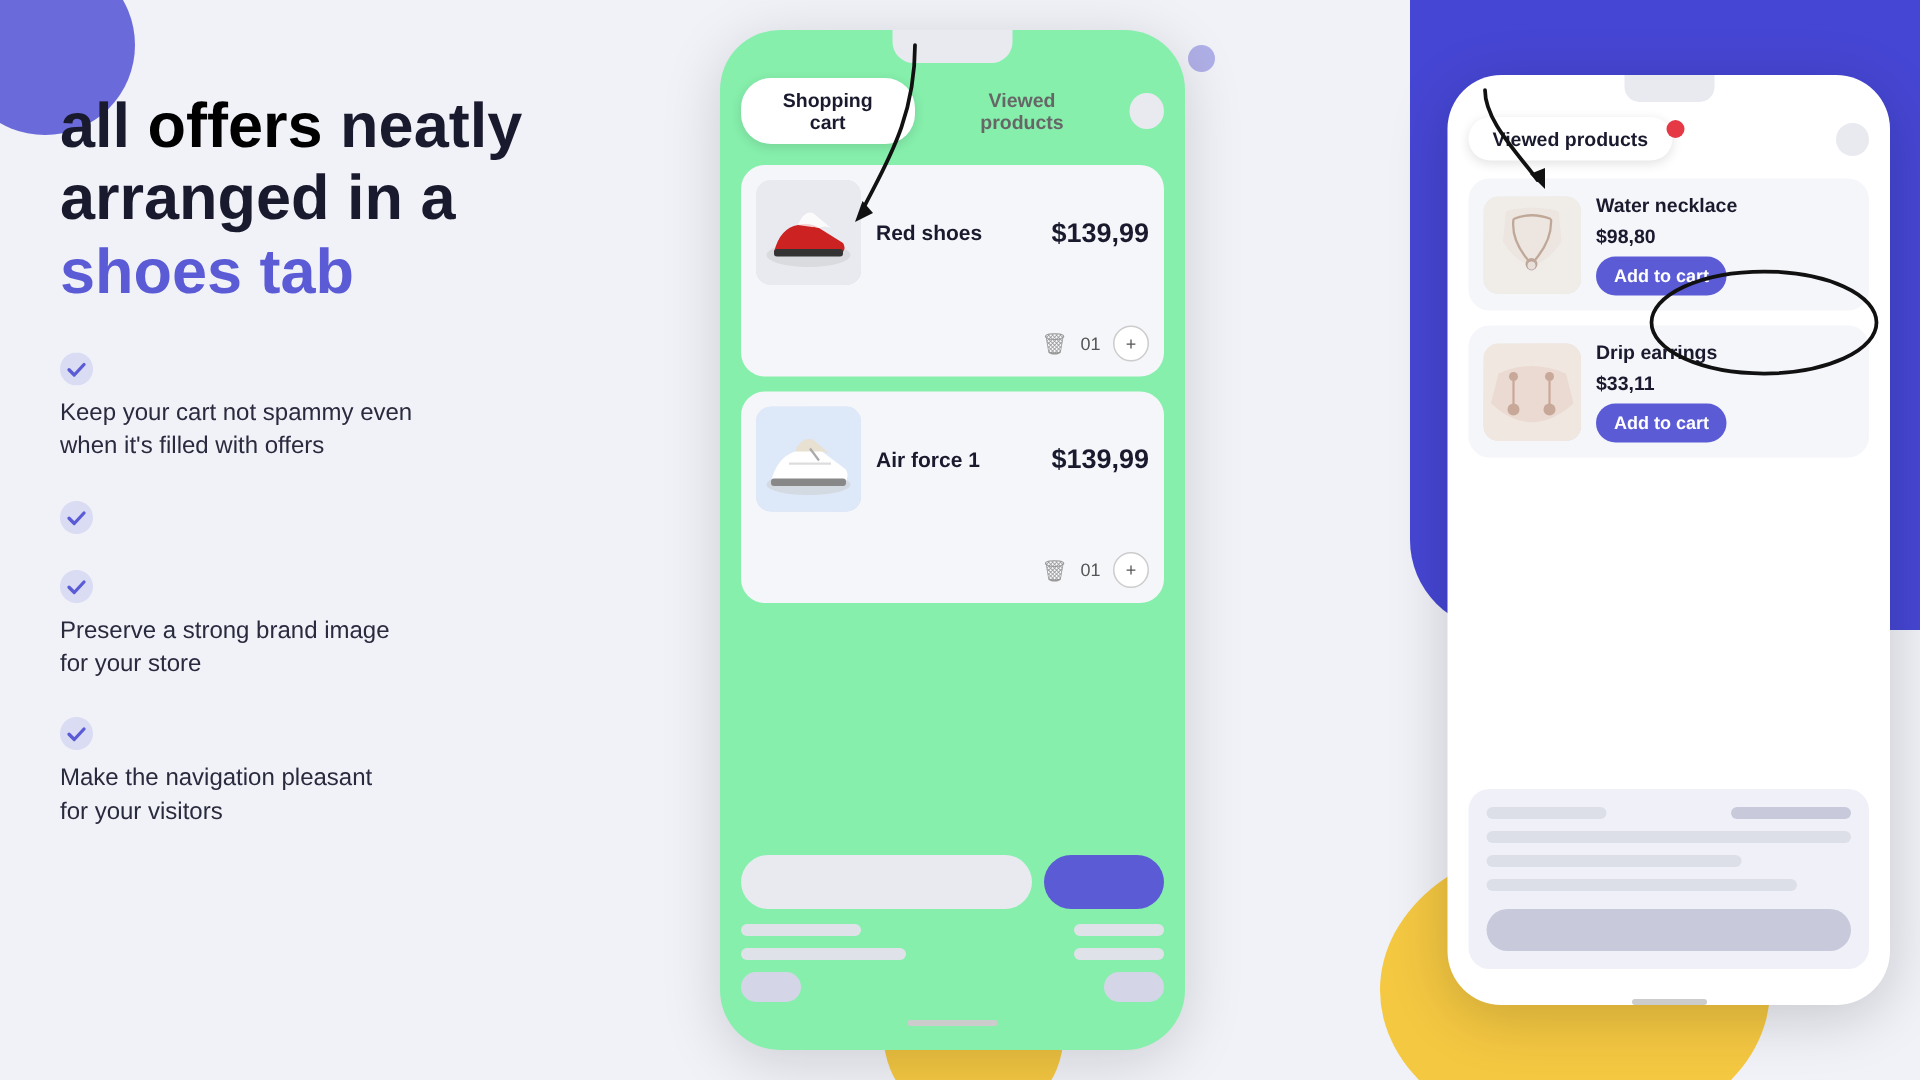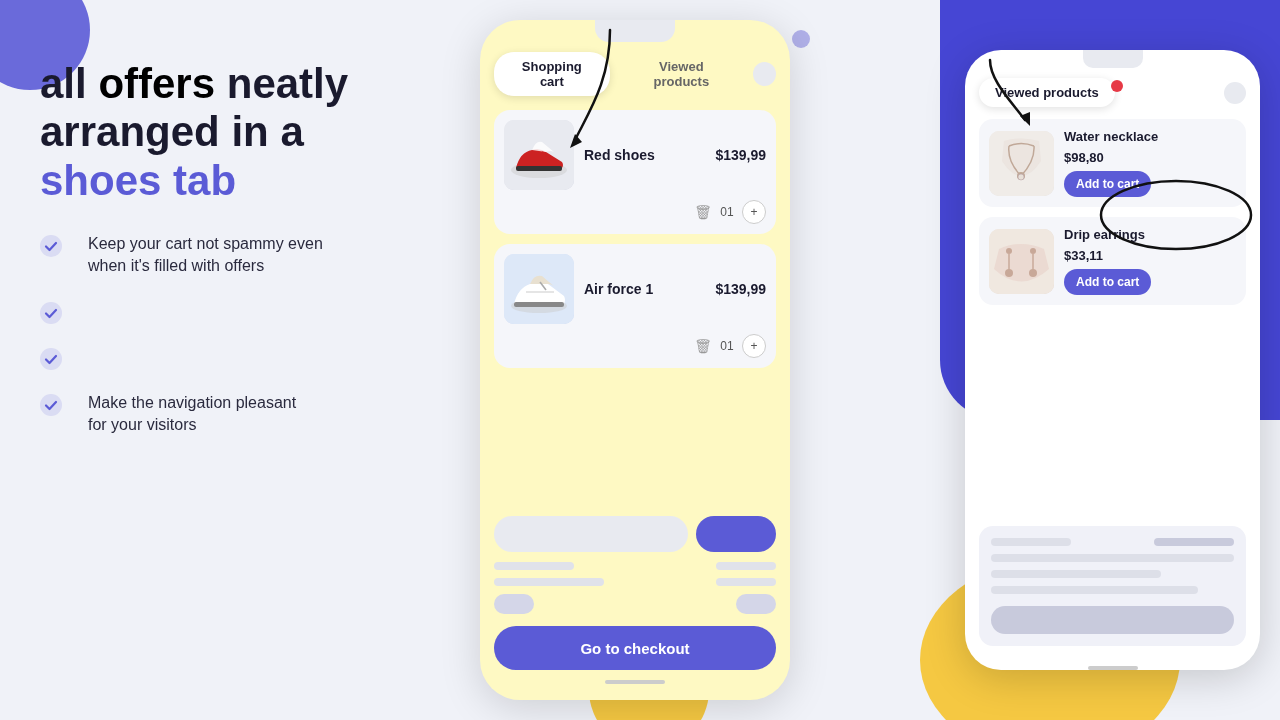--- a/index.html
+++ b/index.html
@@ -108,21 +108,22 @@
     }
     .feature-list {
       list-style: none;
       display: flex;
       flex-direction: column;
       gap: 22px;
     }
     .feature-item {
       display: flex;
       align-items: flex-start;
-      gap: 26px;
+      gap: 8px;
+      flex-direction: column;
     }
     .check-icon {
       width: 22px;
       height: 22px;
       flex-shrink: 0;
       margin-top: 2px;
     }
     .feature-text {
       font-size: 16px;
       color: #2a2a3e;
@@ -151,21 +152,21 @@
       z-index: 10;
     }
 
     
     .phone1 {
       position: absolute;
       left: 50px;
       top: 20px;
       width: 310px;
       height: 680px;
-      background: #fef9c3;
+      background: #86efac;
       border-radius: 40px;
       box-shadow: 0 8px 40px rgba(0,0,0,0.15);
       overflow: hidden;
       display: flex;
       flex-direction: column;
     }
     .phone-notch {
       width: 80px;
       height: 22px;
       background: #e8eaf0;
@@ -213,21 +214,21 @@
       flex-direction: column;
       gap: 10px;
     }
 
     
     .product-card {
       background: #f5f6fa;
       border-radius: 16px;
       padding: 10px;
       display: flex;
-      gap: 10px;
+      gap: 27px;
       flex-direction: column;
     }
     .product-card-top {
       display: flex;
       align-items: center;
       gap: 10px;
       width: 100%;
     }
     .product-img {
       width: 70px;
@@ -239,21 +240,21 @@
     }
     .product-info {
       flex: 1;
     }
     .product-name {
       font-size: 14px;
       font-weight: 600;
       color: #1a1a2e;
     }
     .product-price {
-      font-size: 14px;
+      font-size: 18px;
       font-weight: 600;
       color: #1a1a2e;
     }
     .product-card-bottom {
       display: flex;
       align-items: center;
       gap: 8px;
       width: 100%;
       justify-content: flex-end;
     }
@@ -539,20 +540,21 @@
       <svg class="check-icon" viewBox="0 0 22 22" fill="none">
         <circle cx="11" cy="11" r="11" fill="#5b5bd6" opacity="0.15"></circle>
         <path d="M6 11.5l3.5 3.5 6.5-7" stroke="#5b5bd6" stroke-width="2.2" stroke-linecap="round" stroke-linejoin="round"></path>
       </svg>
     </li>
     <li class="feature-item">
       <svg class="check-icon" viewBox="0 0 22 22" fill="none">
         <circle cx="11" cy="11" r="11" fill="#5b5bd6" opacity="0.15"></circle>
         <path d="M6 11.5l3.5 3.5 6.5-7" stroke="#5b5bd6" stroke-width="2.2" stroke-linecap="round" stroke-linejoin="round"></path>
       </svg>
+      <span class="feature-text">Preserve a strong brand image<br>for your store</span>
     </li>
     <li class="feature-item">
       <svg class="check-icon" viewBox="0 0 22 22" fill="none">
         <circle cx="11" cy="11" r="11" fill="#5b5bd6" opacity="0.15"></circle>
         <path d="M6 11.5l3.5 3.5 6.5-7" stroke="#5b5bd6" stroke-width="2.2" stroke-linecap="round" stroke-linejoin="round"></path>
       </svg>
       <span class="feature-text">Make the navigation pleasant<br>for your visitors</span>
     </li>
   </ul>
 </div>
@@ -642,21 +644,20 @@
         </div>
         <div class="summary-line">
           <div class="line-bar line-long"></div>
           <div class="line-bar line-mid"></div>
         </div>
         <div class="summary-line">
           <div class="tag-bar tag-short"></div>
           <div class="tag-bar tag-short"></div>
         </div>
       </div>
-      <div class="checkout-btn">Go to checkout</div>
       <div class="phone-bottom-bar"></div>
     </div>
   </div>
 
   <div class="phone2">
     <div style="width:60px;height:18px;background:#e8eaf0;border-radius:0 0 10px 10px;margin:0 auto;"></div>
 
     <div class="phone2-header">
       <div class="phone2-tab-active">Viewed products</div>
       <div class="red-dot"></div>

